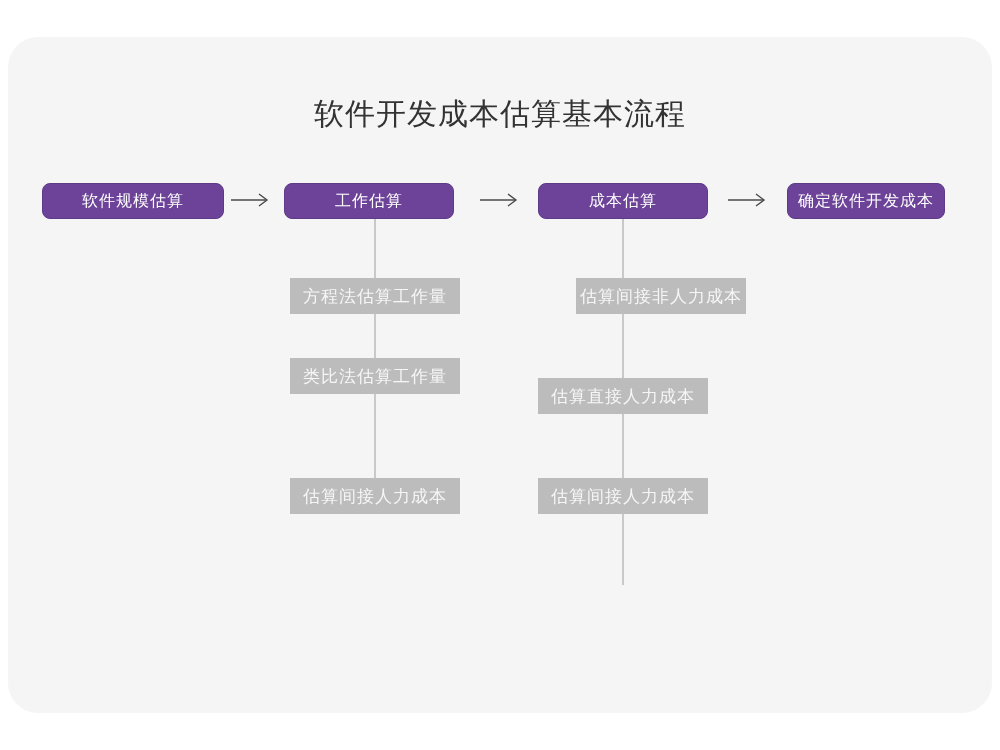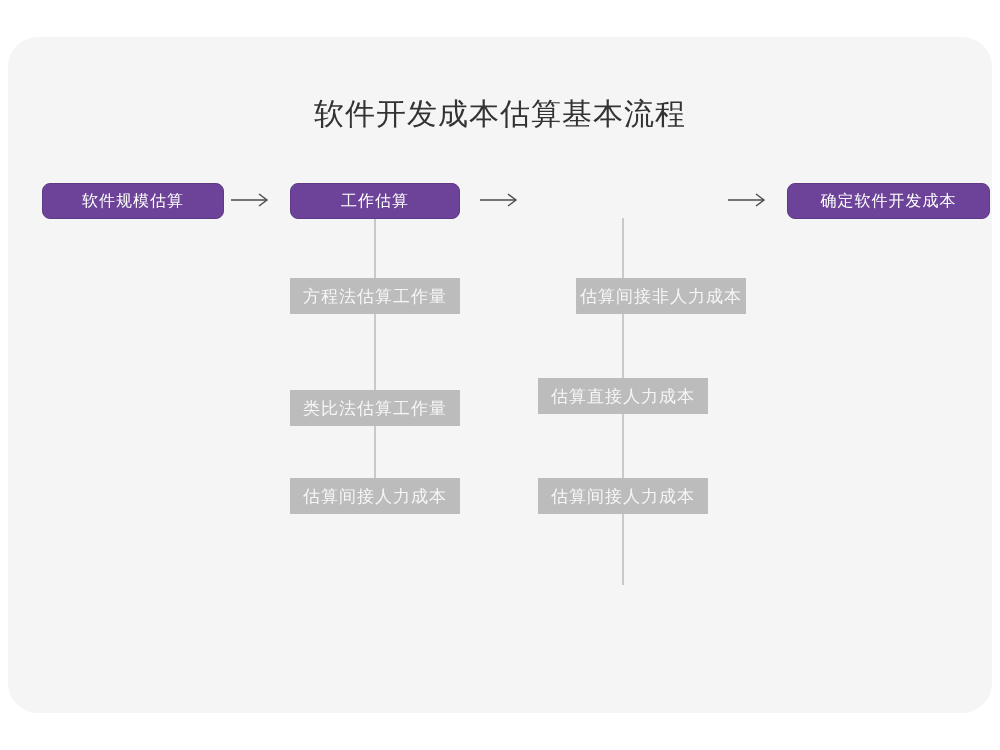--- a/index.html
+++ b/index.html
@@ -95,47 +95,50 @@
     <span>软件规模估算</span>
   </div>
 
   <div class="arrow" style="left:230px;">
     <svg viewBox="0 0 40 16" fill="none">
       <line x1="1" y1="8" x2="36" y2="8" stroke="var(--arrow)" stroke-width="1.4"></line>
       <polyline points="29,2 37,8 29,14" fill="none" stroke="var(--arrow)" stroke-width="1.4"></polyline>
     </svg>
   </div>
 
-  <div class="node primary" style="left:290px;top:183px;width:170px;">
+  <div class="node primary" style="left:284px;top:183px;width:170px;">
     <span>工作估算</span>
   </div>
 
   <div class="arrow" style="left:479px;">
     <svg viewBox="0 0 40 16" fill="none">
       <line x1="1" y1="8" x2="36" y2="8" stroke="var(--arrow)" stroke-width="1.4"></line>
       <polyline points="29,2 37,8 29,14" fill="none" stroke="var(--arrow)" stroke-width="1.4"></polyline>
     </svg>
   </div>
 
+  <div class="node primary" style="left:538px;top:183px;width:170px;">
+    <span>成本估算</span>
+  </div>
 
   <div class="arrow" style="left:727px;">
     <svg viewBox="0 0 40 16" fill="none">
       <line x1="1" y1="8" x2="36" y2="8" stroke="var(--arrow)" stroke-width="1.4"></line>
       <polyline points="29,2 37,8 29,14" fill="none" stroke="var(--arrow)" stroke-width="1.4"></polyline>
     </svg>
   </div>
 
-  <div class="node primary" style="left:787px;top:183px;width:203px;text-align:right;">
+  <div class="node primary" style="left:787px;top:183px;width:158px;text-align:right;">
     <span>确定软件开发成本</span>
   </div>
 
   <div class="node gray" style="left:290px;top:278px;">
     <span>方程法估算工作量</span>
   </div>
-  <div class="node gray" style="left:290px;top:390px;">
+  <div class="node gray" style="left:290px;top:358px;">
     <span>类比法估算工作量</span>
   </div>
   <div class="node gray" style="left:290px;top:478px;">
     <span>估算间接人力成本</span>
   </div>
 
   <div class="node gray" style="left:538px;top:278px;margin-left:38px;">
     <span>估算间接非人力成本</span>
   </div>
   <div class="node gray" style="left:538px;top:378px;justify-content:center;">

